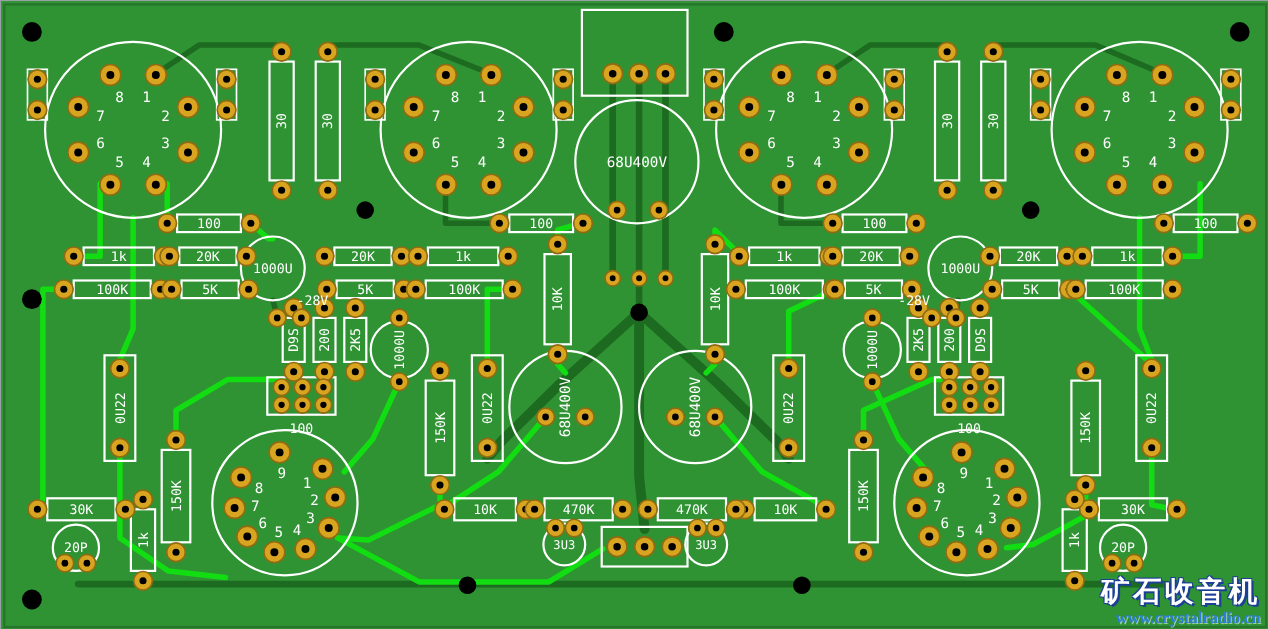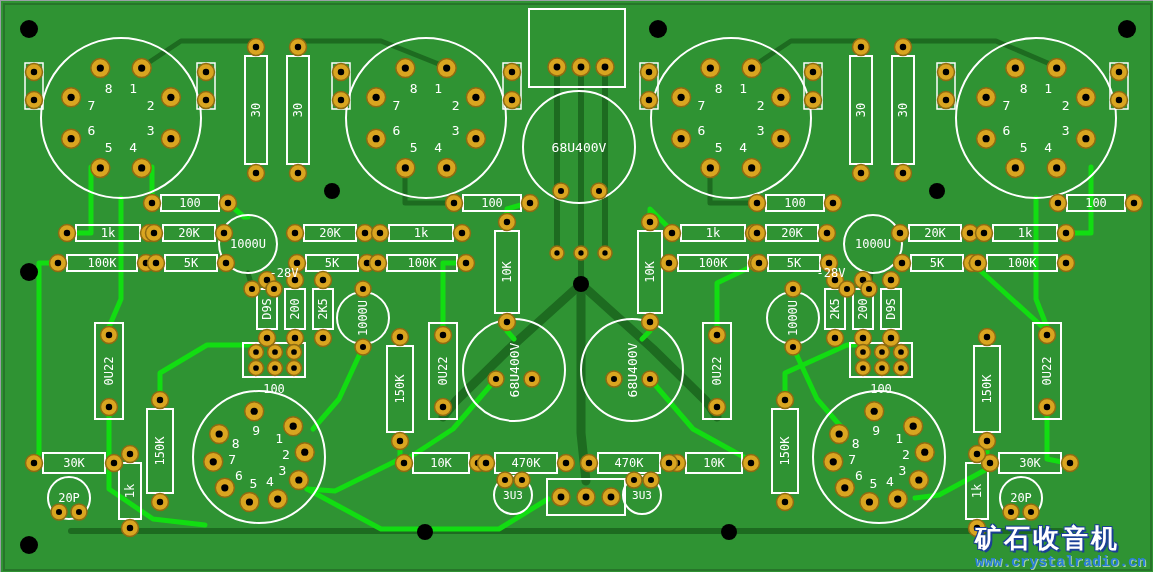--- a/index.html
+++ b/index.html
@@ -2,28 +2,28 @@
 <html><head>
 <meta charset="utf-8">
 <style>
   html,body{margin:0;padding:0;background:#222;}
   .board-wrap{
     position:relative;width:1153px;height:572px;
     background:#2f9333;border:1px solid #9aa0a6;overflow:hidden;
     font-family:"DejaVu Sans Mono",monospace;
   }
   .board-wrap svg{position:absolute;left:0;top:0;}
-  .wm{position:absolute;right:8px;bottom:2px;text-align:left;line-height:1.15;pointer-events:none;margin-top:16px;}
+  .wm{position:absolute;right:8px;bottom:2px;text-align:right;line-height:1.15;pointer-events:none;margin-top:16px;}
   .wm-title{
     font-family:"DejaVu Sans",sans-serif;font-weight:bold;font-size:26px;letter-spacing:3px;
     color:#ffffff;
     text-shadow:2px 2px 0 #1b3f96,-1px -1px 0 #1b3f96,1px -1px 0 #1b3f96,-1px 1px 0 #1b3f96;
   }
   .wm-url{
-    font-family:Liberation Mono, monospace;font-weight:bold;font-size:15px;
+    font-family:Liberation Serif, serif;font-weight:bold;font-size:15px;
     color:#2b7fd9;text-shadow:1px 1px 0 rgba(255,255,255,0.55);
   }
 </style>
 </head>
 <body>
 
 <div class="board-wrap">
   <svg id="pcb-svg" width="1153" height="572" viewBox="0 0 1153 572">
       <g>
         <polyline points="556,64 556,252" fill="none" stroke="#1d6b20" stroke-width="6" stroke-linecap="round" stroke-linejoin="round"></polyline>

